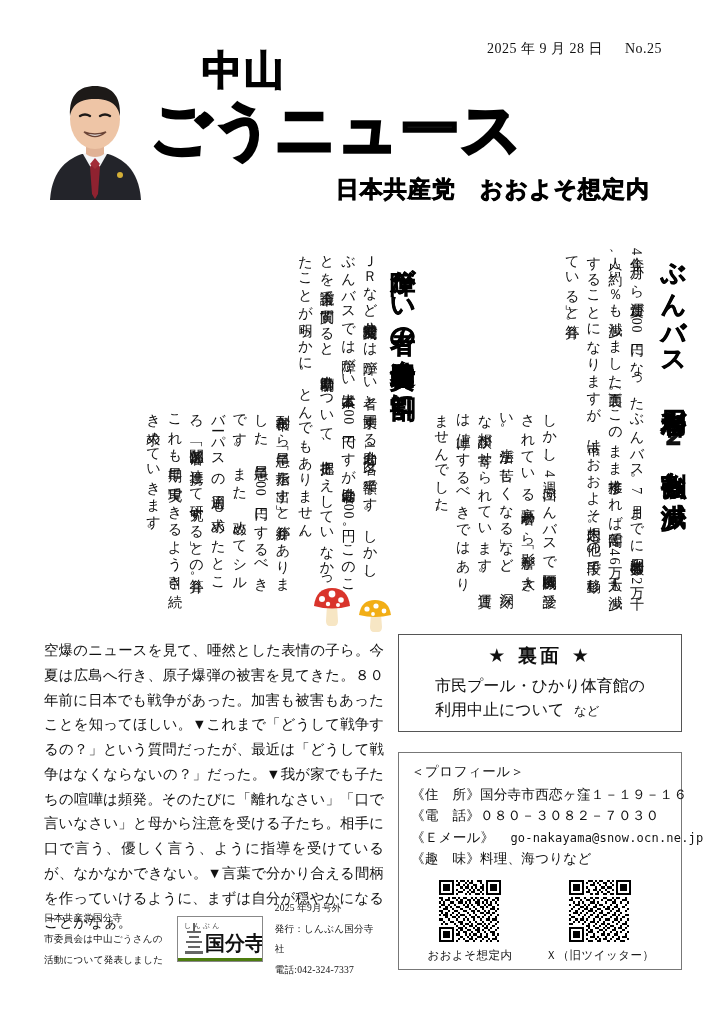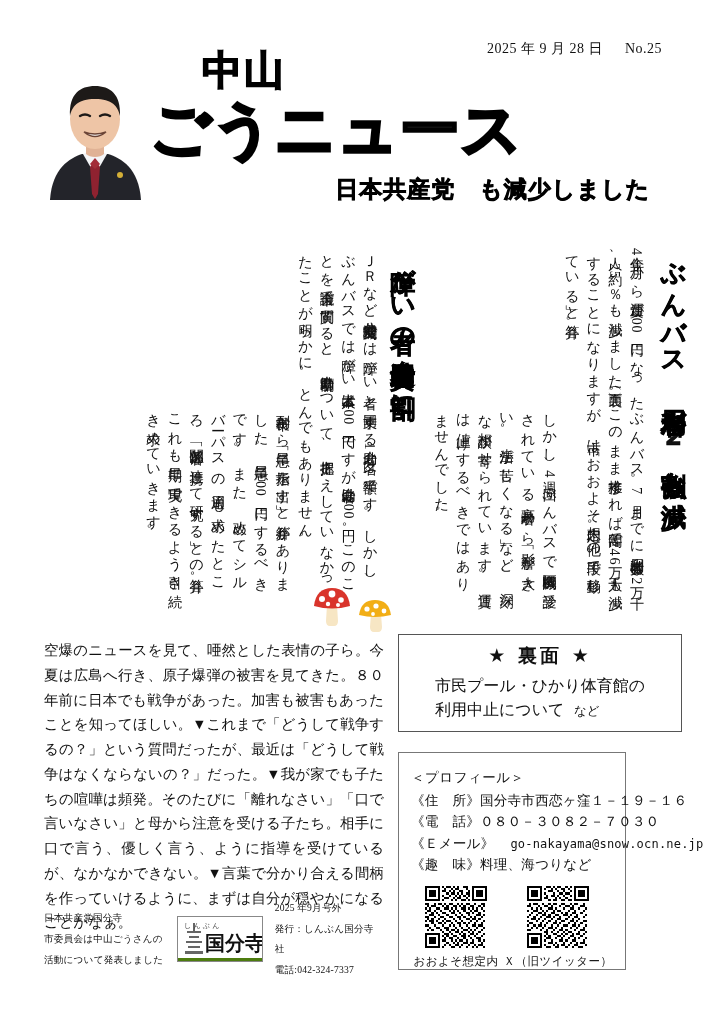--- a/index.html
+++ b/index.html
@@ -107,22 +107,22 @@
     position:absolute;left:398px;top:4px;width:284px;height:98px;
     border:1.5px solid #555;box-sizing:border-box;
     display:flex;flex-direction:column;align-items:center;justify-content:center;
     font-family:"DejaVu Sans","Liberation Sans",sans-serif;
   }
   .backside-title{font-size:19px;font-weight:bold;letter-spacing:3px;margin-bottom:7px;}
   .backside-text{font-size:16px;line-height:1.45;text-align:left;font-family:Liberation Mono, monospace;}
   .backside-text .small{font-size:12.5px;}
 
   .profile{
-    position:absolute;left:398px;top:122px;width:228px;height:218px;
-    border:1px solid #777;box-sizing:border-box;padding:16px 10px 6px 12px;
+    position:absolute;left:398px;top:122px;width:284px;height:218px;
+    border:1px solid #777;box-sizing:border-box;padding:10px 10px 6px 12px;
   }
   .profile-head{font-size:13.5px;letter-spacing:.5px;margin-bottom:3px;}
   .profile-row{font-size:13.6px;line-height:1.58;white-space:nowrap;letter-spacing:.2px;}
   .profile-row .lbl{letter-spacing:.2px;}
   .profile-row .mono{font-family:"DejaVu Sans Mono","Liberation Mono",monospace;font-size:12px;margin-left:16px;}
   .qr-row{display:flex;justify-content:space-around;margin-top:10px;}
   .qr-item{text-align:center;}
   .qr-cap{font-size:11.5px;margin-top:2px;letter-spacing:.5px;}
 
   
@@ -170,21 +170,21 @@
 
         <path d="M48 60 q11 9 22 0 q-11 4 -22 0 Z" fill="#ffffff" stroke="#6b4436" stroke-width="1.4"></path>
 
         <circle cx="84" cy="103" r="3" fill="#d4af37"></circle>
       </svg>
     </div>
 
     <div class="title-block">
       <div class="title-small">中山</div>
       <div class="title-main">ごうニュース</div>
-      <div class="title-sub">日本共産党　も減少しました</div>
+      <div class="title-sub">日本共産党　おおよそ想定内</div>
     </div>
   </div>
 
   <div class="vertical-area">
     <div class="vcols">
 
       <div class="vhead h1">ぶんバス　利用者が2割強も減少</div>
       <div class="vcol tall" style="height:340px">今年4月から運賃が200円になったぶんバス。7月までに利用者数は8万2千人、約25％も減少しました（裏面）。このまま推移すれば年間で24万6千人も減少することになりますが、市は「おおよそ想定内。他の手段で移動している」と答弁。</div>
       <div class="vcol short" style="height:180px;margin-top:176px">しかし、週4回ぶんバスで医療機関に受診されている高齢者から「影響が大きい。生活が苦しくなる」など、深刻な相談が寄せられています。運賃は値上げするべきではありませんでした。</div>
 

